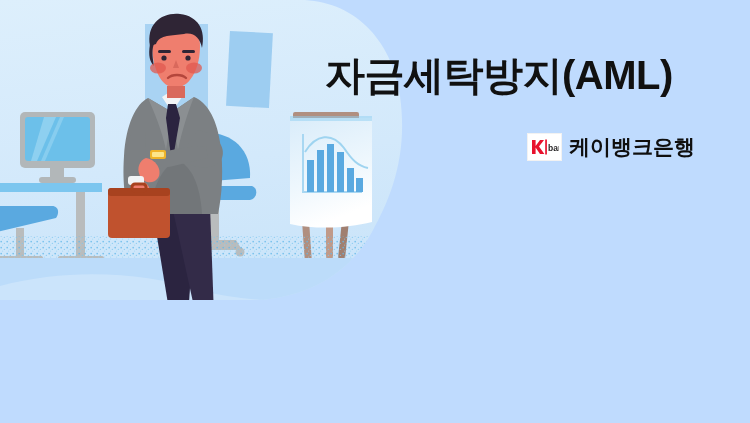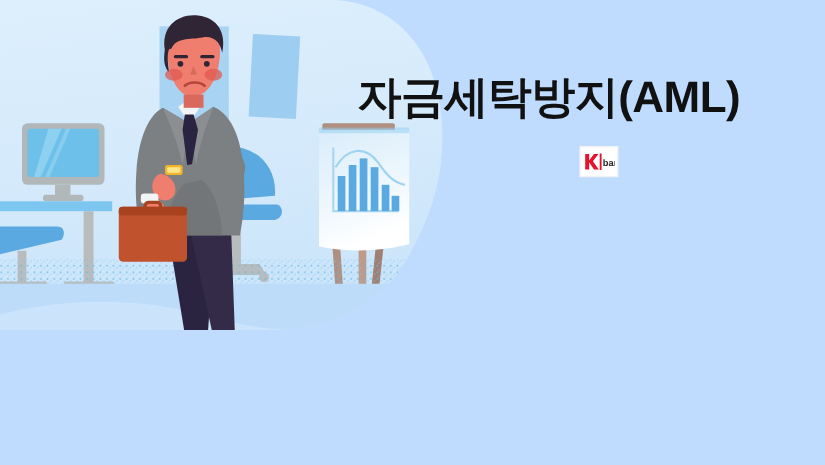--- a/index.html
+++ b/index.html
@@ -14,21 +14,21 @@
   }
 
   
   #illus{
     position:absolute;left:0;top:0;width:430px;height:330px;overflow:hidden;
   }
   #illus svg{display:block;}
 
   
   #title{
-    position:absolute;left:325px;top:68px;
+    position:absolute;left:325px;top:54px;
     font-size:40px;font-weight:bold;color:#111111;
     letter-spacing:-0.5px;white-space:nowrap;line-height:1.05;
   }
   #brandrow{
     position:absolute;left:527px;top:133px;
     display:flex;align-items:center;gap:7px;
   }
   #logo{
     width:33px;height:26px;background:#ffffff;
     display:flex;align-items:center;justify-content:center;
@@ -204,16 +204,17 @@
   <div id="title">자금세탁방지(AML)</div>
 
   <div id="brandrow">
     <span id="logo">
       <svg width="29" height="16" viewBox="0 0 29 16" xmlns="http://www.w3.org/2000/svg">
         <path d="M2,1 L5.6,1 L5.6,7 L10,1 L14,1 L9,7.6 L14.4,15 L10,15 L5.6,8.6 L5.6,15 L2,15 Z" fill="#e8112d"></path>
         <rect x="15.2" y="0.5" width="1.7" height="15" fill="#e8112d"></rect>
         <text x="18" y="11.5" font-family="Liberation Sans, sans-serif" font-size="8.5" font-weight="bold" fill="#221f20">bank</text>
       </svg>
     </span>
+    <span id="brandname">케이뱅크은행</span>
   </div>
 
 
 </div>
 
 </body></html>

